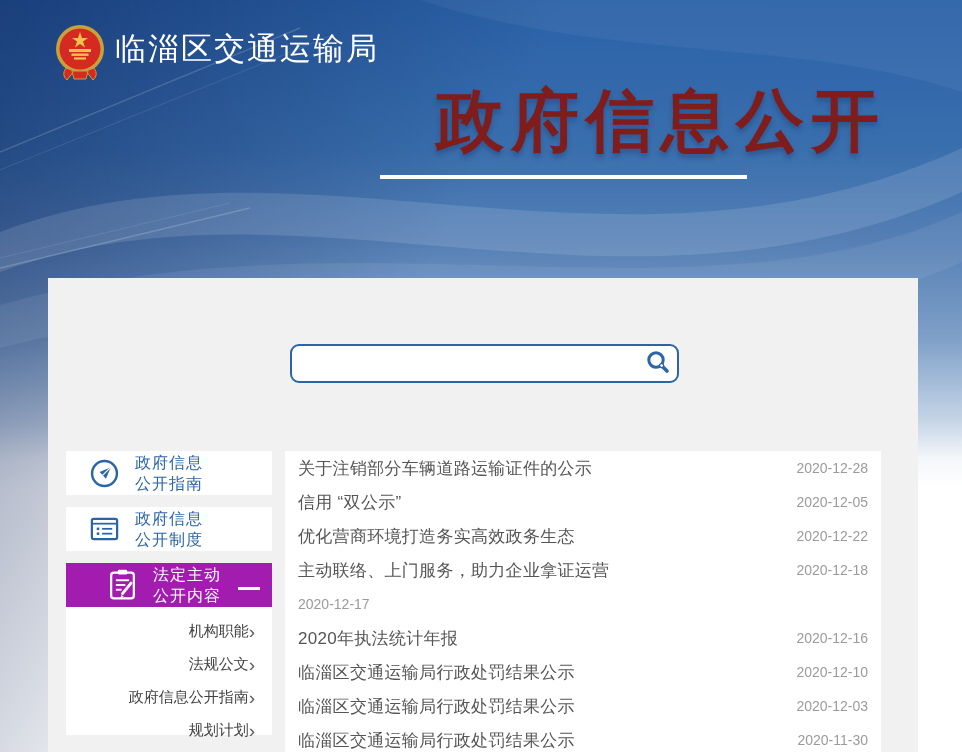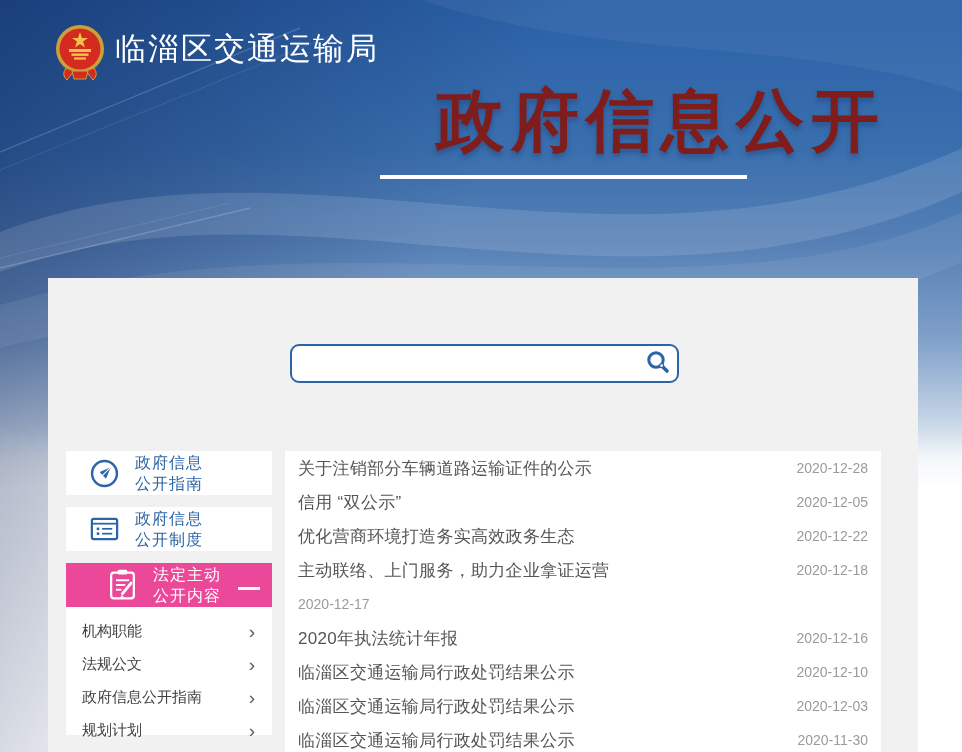--- a/index.html
+++ b/index.html
@@ -38,27 +38,27 @@
   .search-btn{position:absolute;right:4px;top:3px;width:30px;height:28px;border:none;background:transparent;cursor:pointer;padding:0;}
 
   
   .sidebar{position:absolute;left:18px;top:173px;width:206px;}
   .side-card{
     height:44px;margin-bottom:12px;background:#ffffff;display:flex;align-items:center;
     padding-left:22px;box-sizing:border-box;position:relative;cursor:pointer;
   }
   .side-icon{width:33px;height:36px;flex:0 0 33px;margin-right:14px;display:flex;align-items:center;}
   .side-label{font-size:16px;line-height:21px;color:#2b64a7;letter-spacing:1px;}
-  .side-card.active{background:#ec4899;padding-left:40px;}
+  .side-card.active{background:#a21caf;padding-left:40px;}
   .side-card.active .side-label{color:#ffffff;}
   .minus-dash{position:absolute;right:12px;top:24px;width:22px;height:3px;background:#ffffff;}
 
   .submenu{background:#ffffff;margin-top:-12px;padding-top:8px;height:128px;box-sizing:border-box;}
   .subitem{
-    height:33px;display:flex;align-items:center;justify-content:space-between;
+    height:33px;display:flex;align-items:center;justify-content:flex-end;
     padding:0 17px 0 16px;font-size:15px;color:#424242;cursor:pointer;
   }
   .chev{color:#5a5a5a;font-size:19px;line-height:1;font-weight:normal;}
 
   
   .list{position:absolute;left:237px;top:173px;width:596px;height:301px;background:#ffffff;overflow:hidden;}
   .row{height:34px;display:flex;align-items:center;justify-content:space-between;padding:0 13px;cursor:pointer;}
   .row-title{color:#555555;font-size:17px;letter-spacing:0.3px;}
   .row-date{color:#9b9b9b;font-size:14px;}
 </style>

